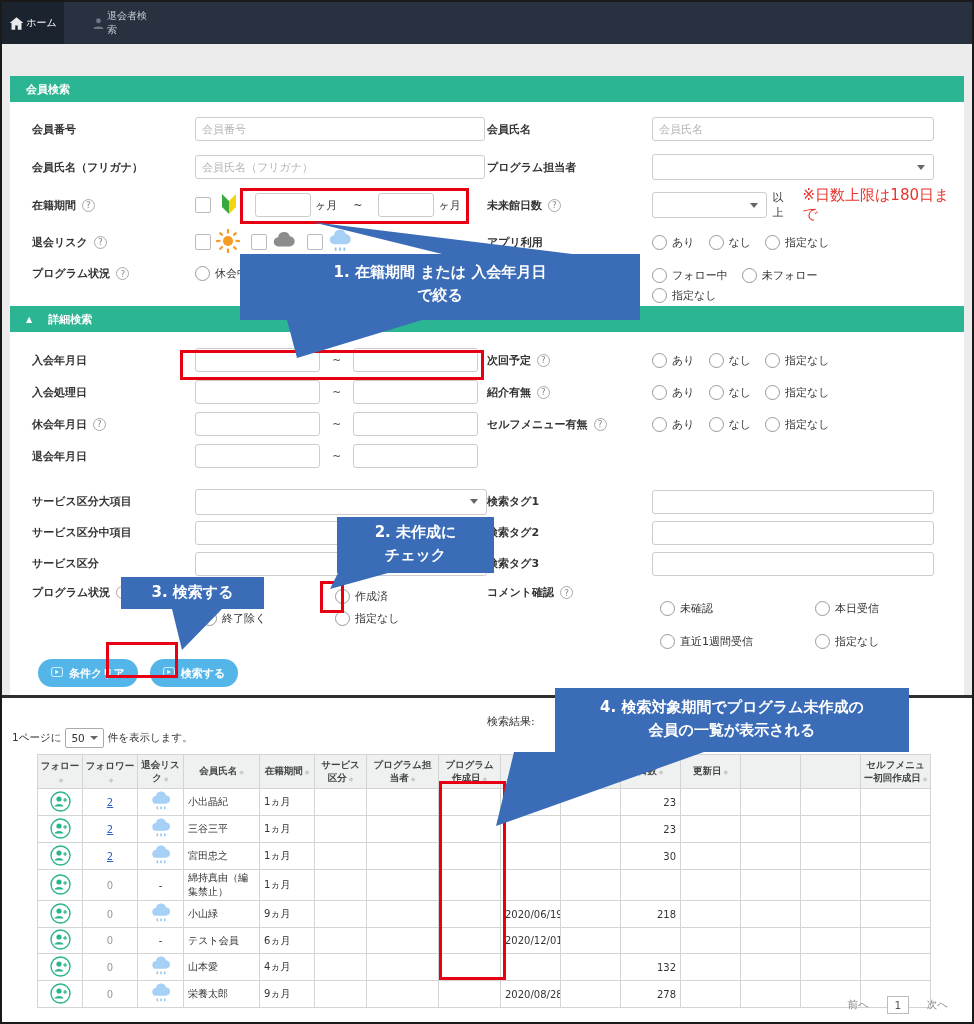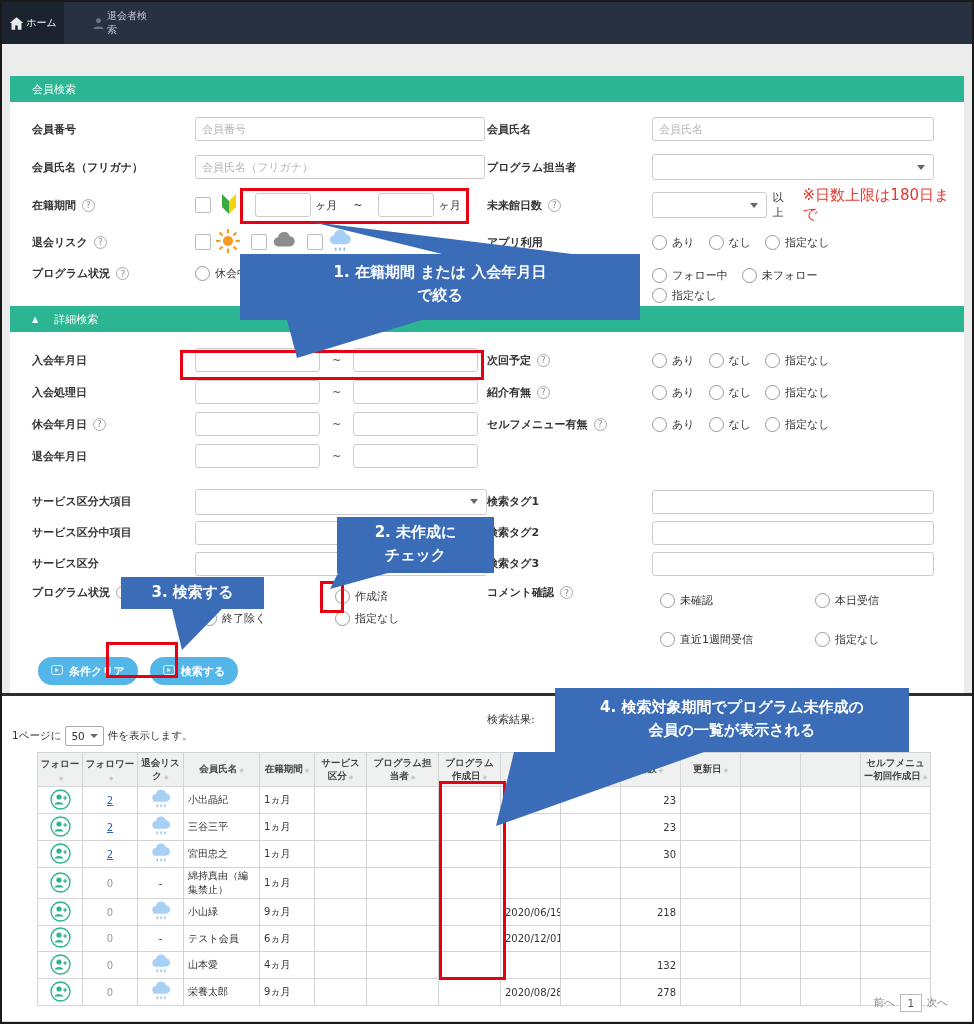--- a/index.html
+++ b/index.html
@@ -10,21 +10,21 @@
 .nav { height:42px; background:#27313f; display:flex; }
 .tab { width:62px; display:flex; align-items:center; justify-content:center; gap:2px; color:#c7ccd4; font-size:10px; cursor:pointer; }
 .tab.active { background:#1a232e; color:#fff; }
 .tab.w84 { width:86px;padding-left:28px; }
 .tab svg { display:block; }
 
 .gap { height:32px; background:#ececec; }
 
 
 .card { margin:0 8px; background:#fff; }
-.sec-head { height:26px; background:#2cb592; color:#fff; font-size:11px; font-weight:normal; display:flex; align-items:center; padding-left:22px; }
+.sec-head { height:26px; background:#2cb592; color:#fff; font-size:11px; font-weight:bold; display:flex; align-items:center; padding-left:16px; }
 .sec-head .tri { font-size:8px; margin-right:16px; }
 .formbody { padding-top:8px; }
 .formbody2 { padding-top:12px; }
 .frow { display:flex; align-items:center; min-height:38px; padding-left:22px; font-size:11px; }
 .h32 { min-height:32px; } .h36 { min-height:36px; } .h31 { min-height:31px; } .h46 { min-height:46px; } .h50 { min-height:50px; }
 .top-align { align-items:flex-start; padding-top:6px; }
 .lblL { width:155px; flex:none; font-weight:bold; color:#333; display:flex; align-items:center; gap:6px; }
 .ctlL { width:300px; flex:none; display:flex; align-items:center; }
 .lblR { width:165px; flex:none; font-weight:bold; color:#333; display:flex; align-items:center; gap:6px; }
 .ctlR { flex:1; display:flex; align-items:center; }
@@ -43,21 +43,21 @@
 .tild { margin:0 12px; color:#555; }
 
 .cb { width:16px; height:16px; border:1px solid #bbb; border-radius:2px; background:#fff; flex:none; cursor:pointer; }
 .radio { width:15px; height:15px; border:1px solid #999; border-radius:50%; background:#fff; flex:none; cursor:pointer; }
 .opt { display:flex; align-items:center; gap:5px; margin-right:14px; font-size:11px; color:#333; font-weight:normal; }
 .riskopt { display:flex; align-items:center; gap:4px; margin-right:10px; }
 .help { width:13px; height:13px; border:1px solid #aaa; border-radius:50%; font-size:9px; color:#888; display:inline-flex; align-items:center; justify-content:center; font-weight:normal; flex:none; cursor:pointer; }
 .help::before { content:"?"; }
 
 .pgrid { display:grid; grid-template-columns:133px 133px; row-gap:7px; margin-left:15px; margin-top:4px; }
-.cgrid { display:grid; grid-template-columns:155px auto; row-gap:24px; margin-left:8px; margin-top:8px; }
+.cgrid { display:grid; grid-template-columns:155px auto; row-gap:18px; margin-left:8px; margin-top:16px; }
 
 .btnrow { padding:10px 0 8px 28px; display:flex; gap:12px; }
 .btn { height:28px; border-radius:14px; background:#54b6e8; color:#fff; font-size:11px; font-weight:bold; display:inline-flex; align-items:center; gap:6px; padding:0 13px; border:none; cursor:pointer; font-family:inherit; }
 
 .divider { height:3px; background:#2e2e2e; }
 
 
 .results { position:relative; background:#fff; height:337px;padding-left:44px; }
 .res-label { position:absolute; left:485px; top:16px; font-size:11px; color:#333; }
 .perpage { position:absolute; left:10px; top:30px; display:flex; align-items:center; gap:4px; font-size:10.5px; color:#333; }
@@ -66,21 +66,21 @@
 .rtable { position:absolute; left:35px; top:56px; border-collapse:collapse; table-layout:fixed; width:893px; }
 .rtable th, .rtable td { border:1px solid #d4d4d4; overflow:hidden; }
 .rtable th { background:#eef1f0; font-size:9.5px; color:#444; font-weight:bold; height:34px; padding:1px 2px; }
 .th-sort::after { content:"◆"; font-size:6px; color:#c9c9c9; margin-left:2px; vertical-align:middle; }
 .rtable td { font-size:10px; color:#333; height:25px; padding:1px 4px; background:#fff; text-align:center; vertical-align:middle; }
 .rtable td.name { text-align:left; }
 .rtable td.num { text-align:right; }
 .flink { color:#2f63c0; text-decoration:underline; cursor:pointer; }
 .muted { color:#999; }
 .fbtn { display:inline-flex; cursor:pointer; }
-.pager { position:absolute; right:24px; top:298px; display:flex; align-items:center; gap:5px; font-size:10.5px; color:#888; }
+.pager { position:absolute; right:24px; top:298px; display:flex; align-items:center; gap:18px; font-size:10.5px; color:#888; }
 .pg-num { width:22px; height:18px; border:1px solid #bbb; display:flex; align-items:center; justify-content:center; color:#555; background:#fff; cursor:pointer; }
 .bottom-strip { position:absolute; left:0; right:0; bottom:0; height:12px; background:#d9d9d9; }
 
 
 .redbox { position:absolute; border:3px solid #e60012; z-index:20; pointer-events:none; }
 #rb-tenure { left:238px; top:186px; width:229px; height:36px; }
 #rb-join   { left:178px; top:348px; width:304px; height:30px; }
 #rb-radio  { left:318px; top:579px; width:24px;  height:32px; }
 #rb-search { left:104px; top:640px; width:72px;  height:36px; }
 #rb-col    { left:437px; top:779px; width:67px;  height:199px; }

